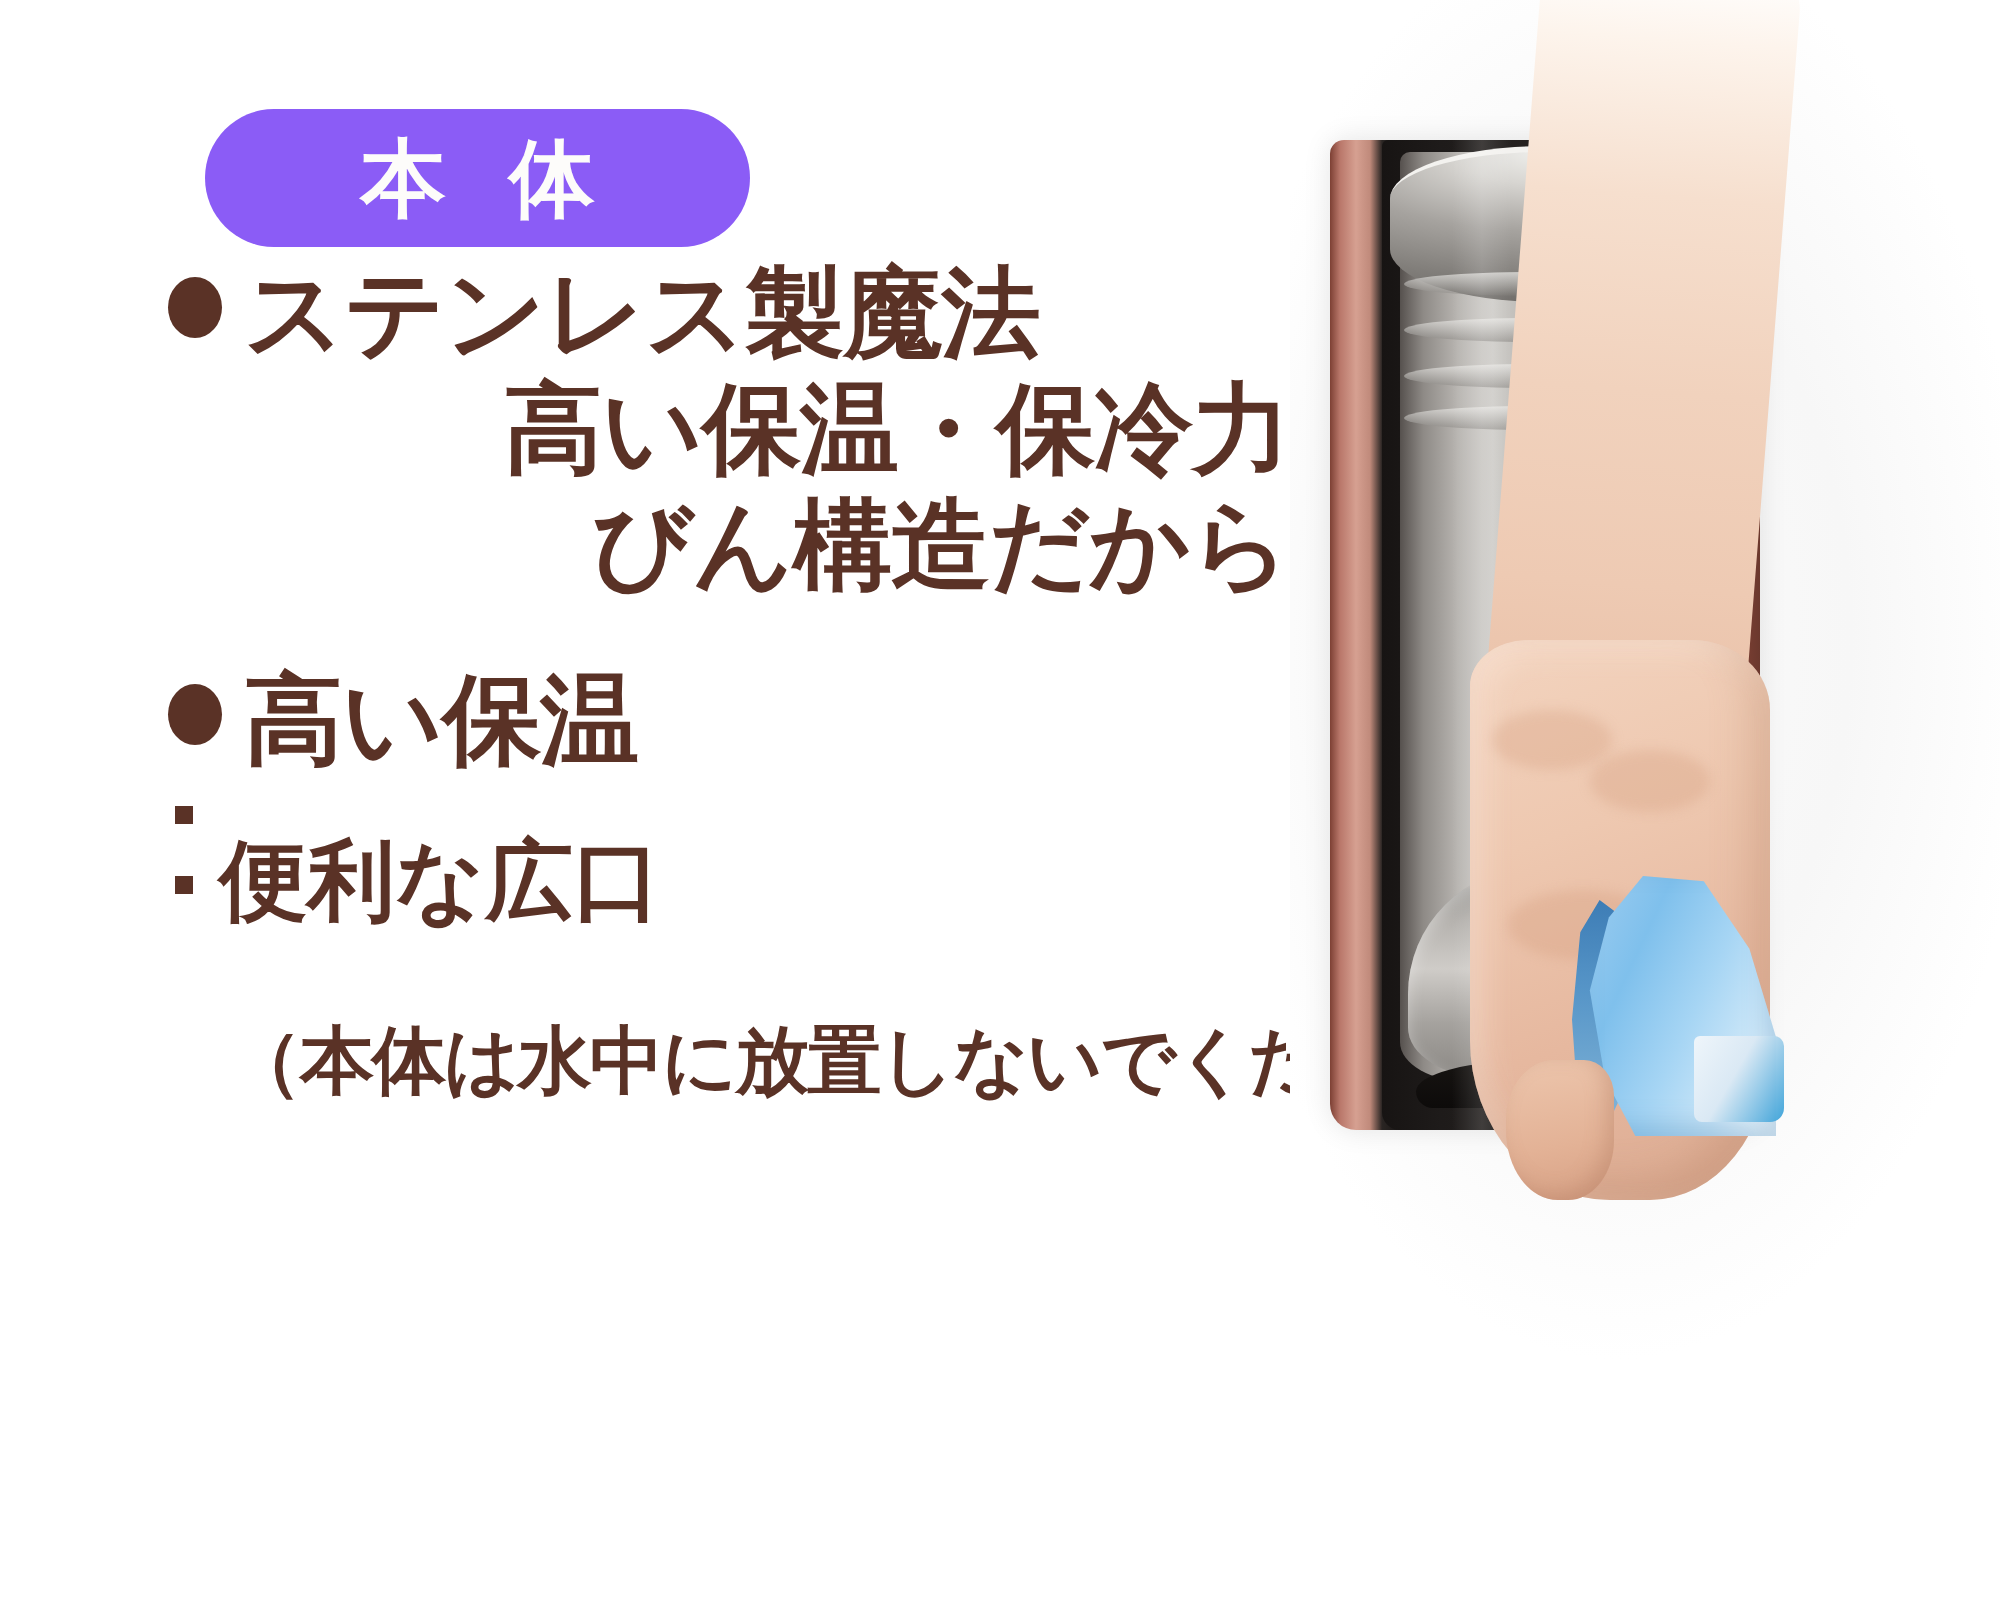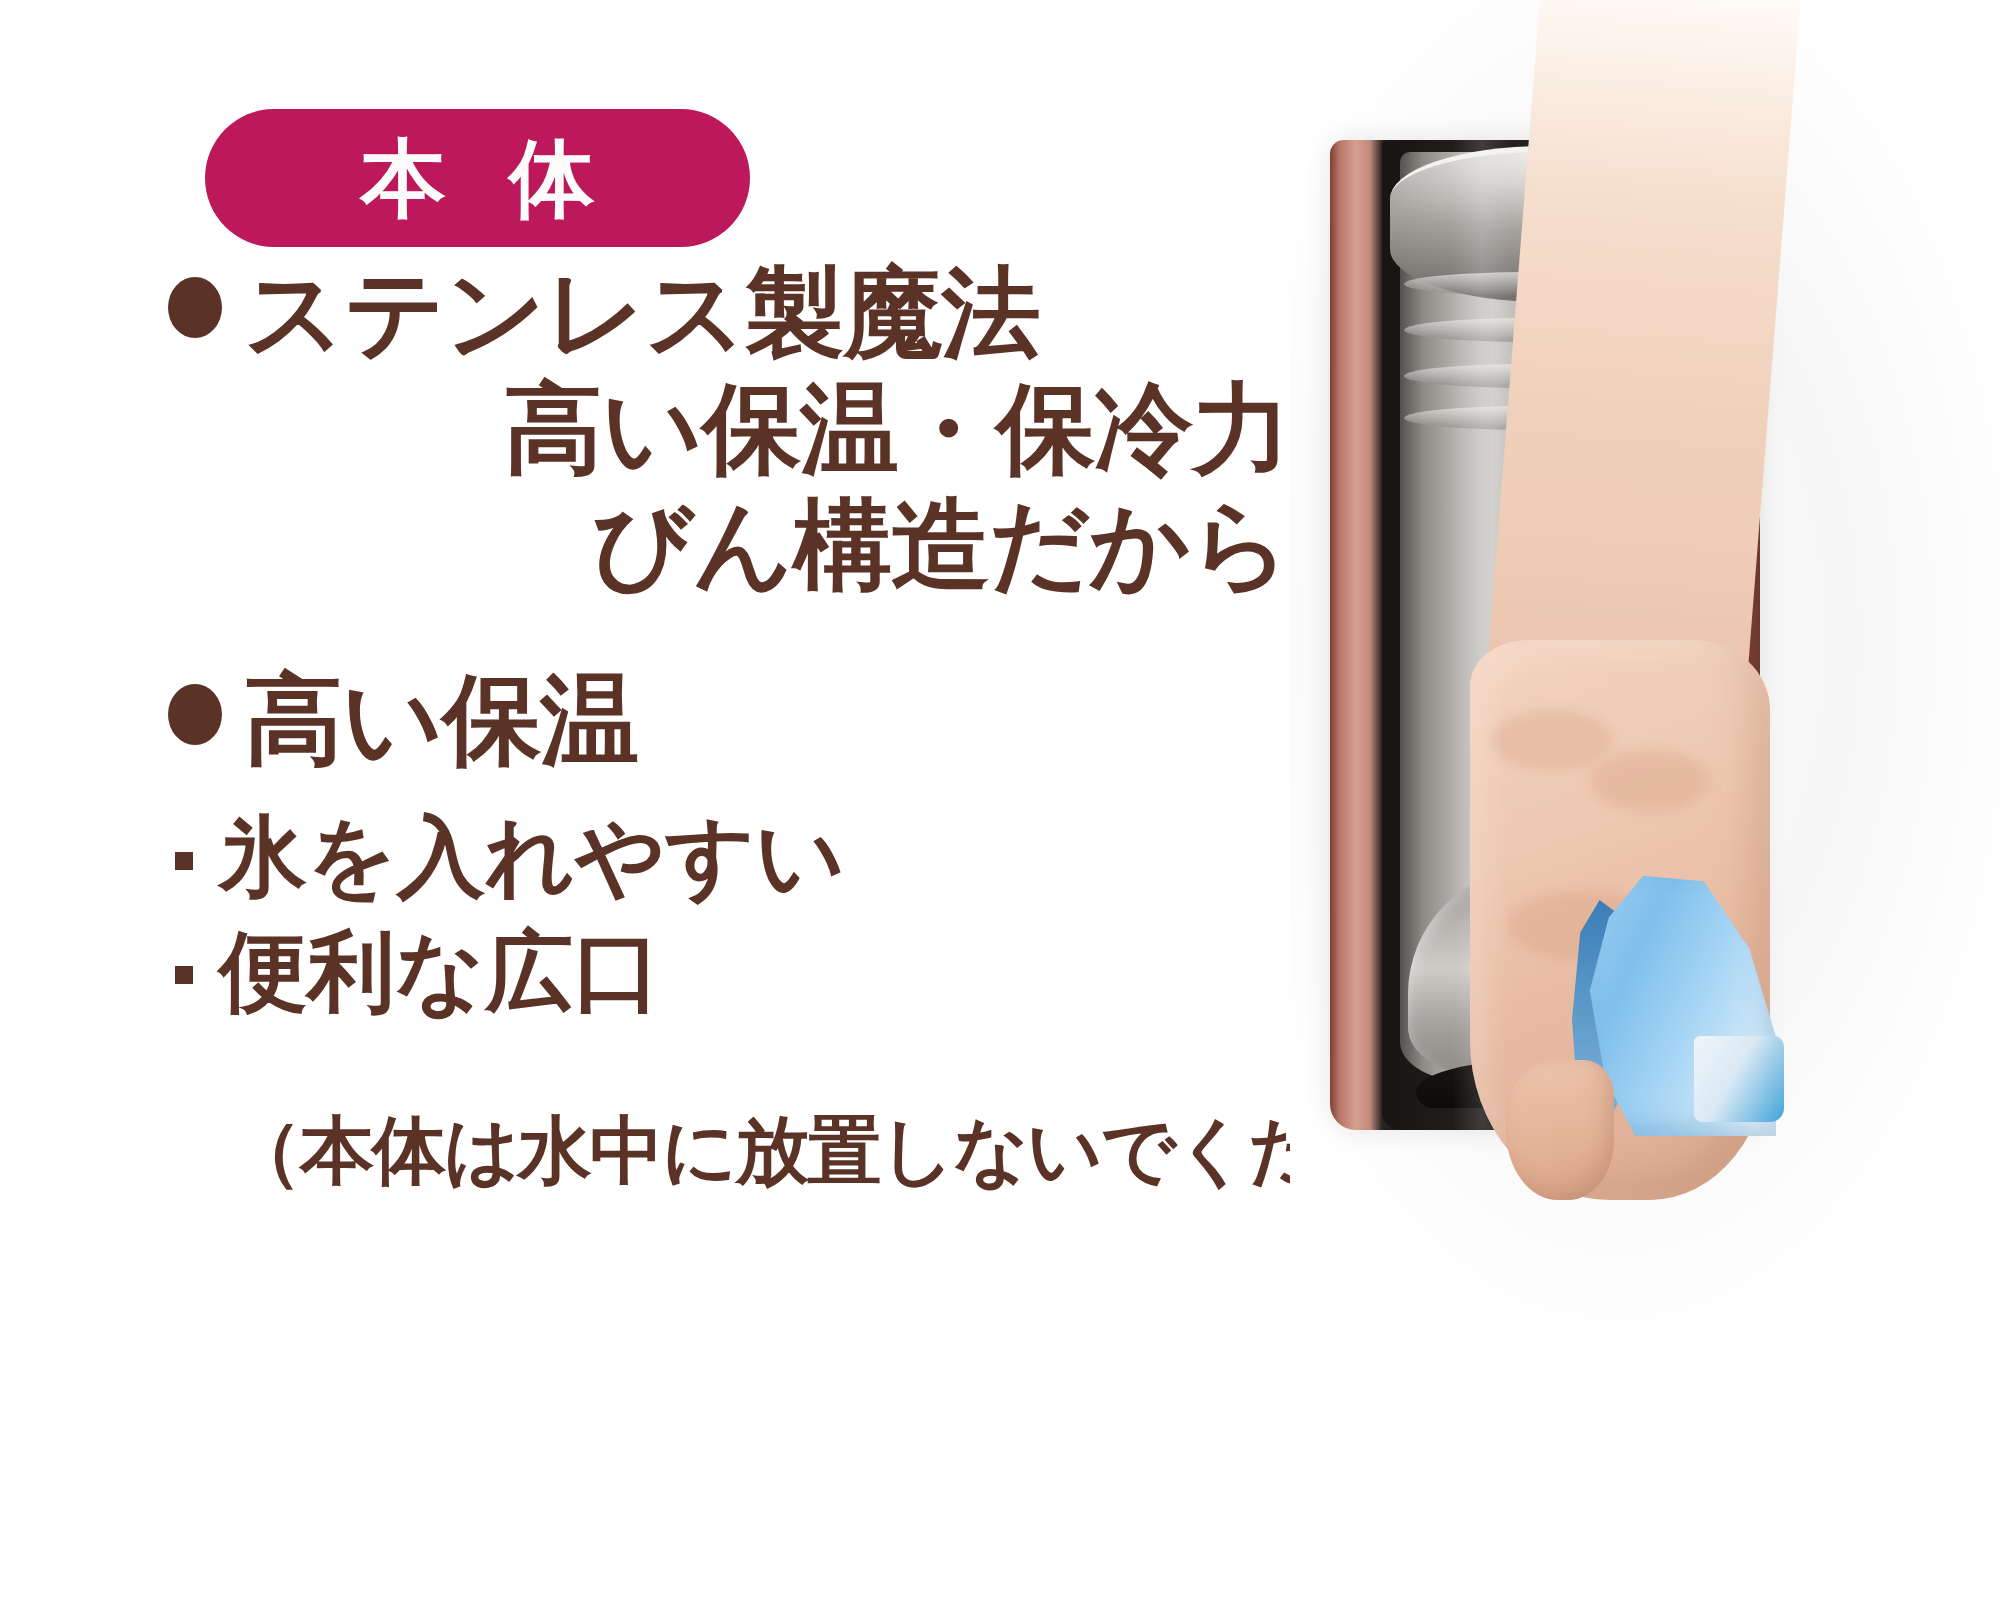--- a/index.html
+++ b/index.html
@@ -31,21 +31,21 @@
     width: 1290px;
     height: 1600px;
   }
 
   .section-badge {
     position: absolute;
     left: 205px;
     top: 109px;
     width: 545px;
     height: 138px;
-    background: #be185d;
+    background: #8b5cf6;
     border-radius: 69px;
     display: flex;
     align-items: center;
     justify-content: center;
     box-sizing: border-box;
   }
   .section-badge-label {
     color: #fdfcfa;
     font-size: 85px;
     font-weight: 700;
@@ -369,21 +369,20 @@
       <div class="feature">
         <div class="bullet-row">
           <span class="bullet-dot"></span>
           <span class="bullet-text">高い保温</span>
         </div>
 
         <div class="sp-2"></div>
 
         <div class="sub-item">
           <span class="sub-dot"></span>
-          <span>氷を入れやすい</span>
         </div>
 
         <div class="sub-item">
           <span class="sub-dot"></span>
           <span>便利な広口</span>
         </div>
       </div>
 
       <div class="sp-3"></div>
 

